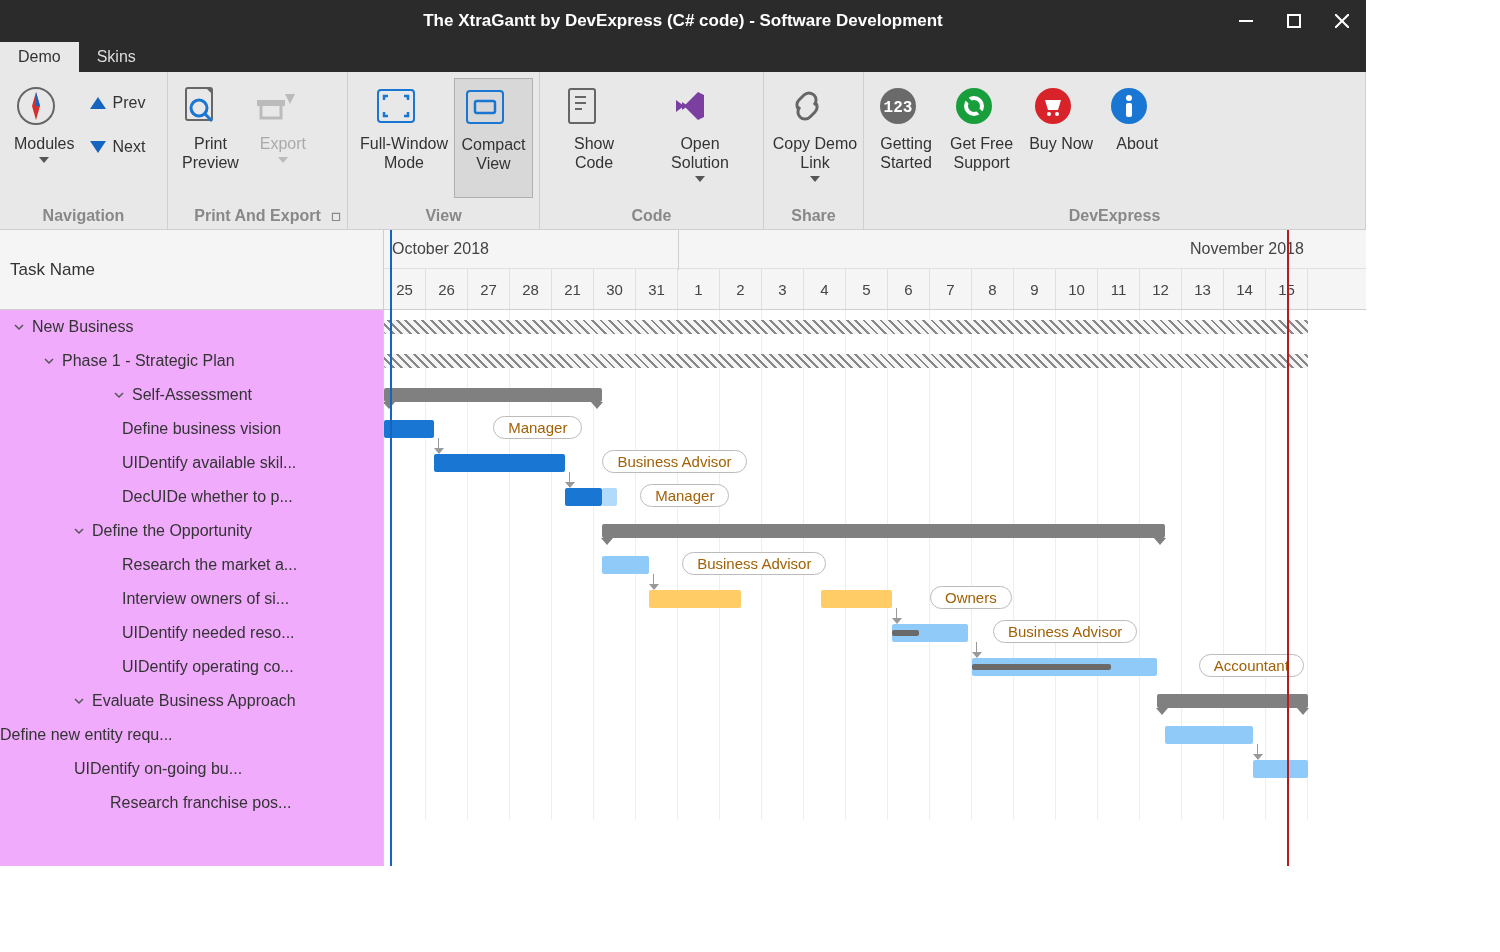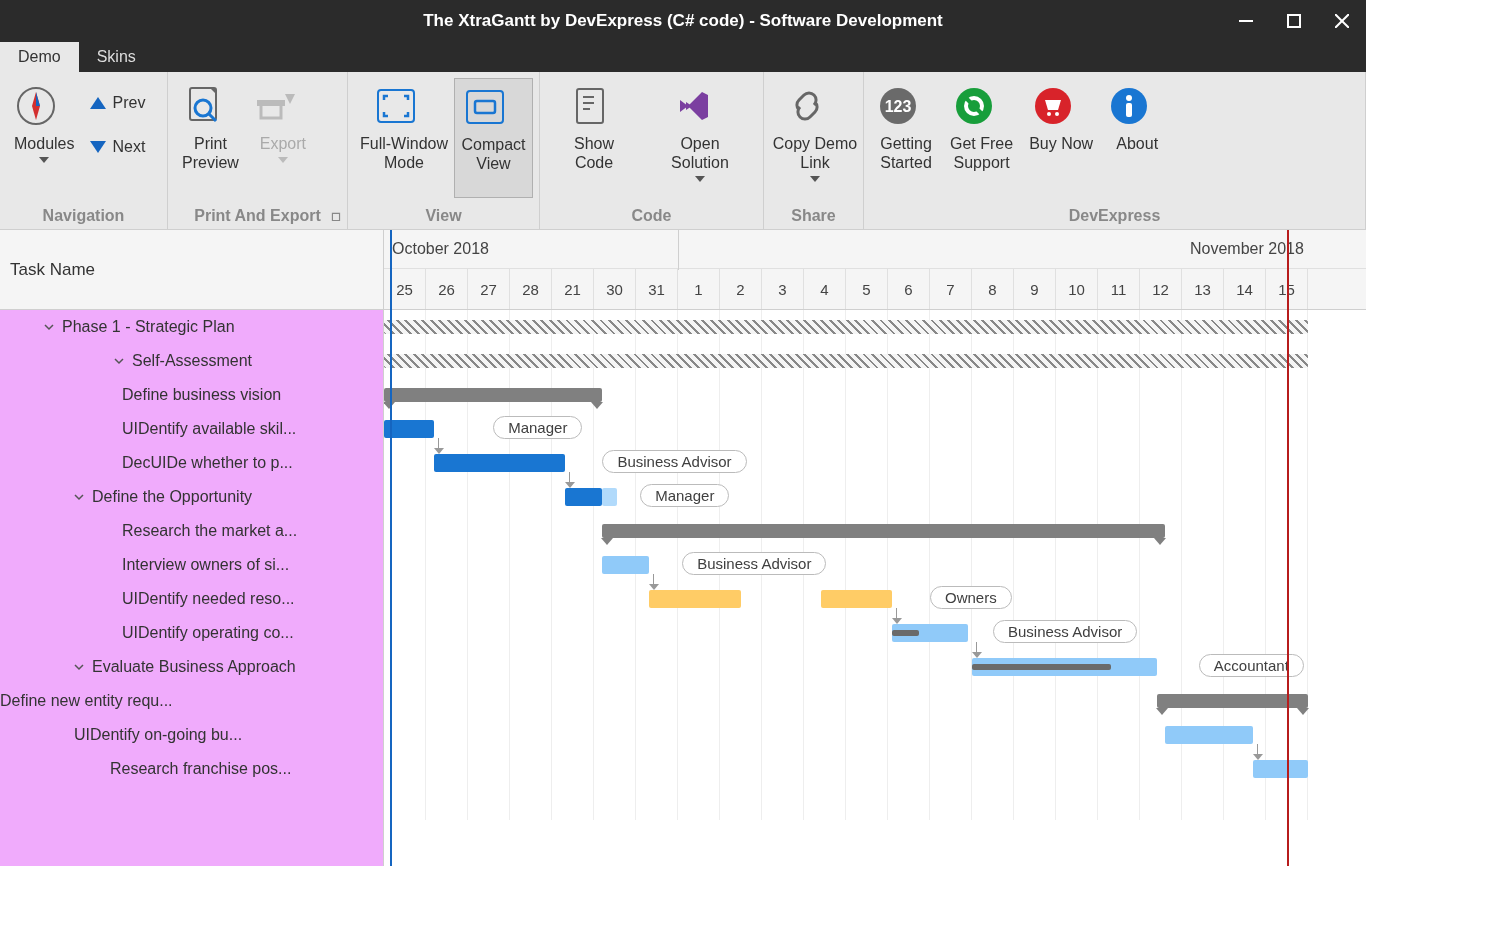--- a/index.html
+++ b/index.html
@@ -11,21 +11,21 @@
   .menubar { background: #2b2b2b; height: 30px; display: flex; }
   .menubar-tab { padding: 4px 18px; color: #ddd; font-size: 16px; display: flex; align-items: center; }
   .menubar-tab.active { background: #e8e8e8; color: #333; }
   .ribbon { background: #e8e8e8; height: 158px; display: flex; border-bottom: 1px solid #cfcfcf; }
   .ribbon-group { display: flex; flex-direction: column; border-right: 1px solid #cfcfcf; }
   .ribbon-group-body { flex: 1; display: flex; align-items: flex-start; padding: 6px 6px 0 6px; }
   .ribbon-group-label { height: 26px; font-size: 16px; color: #888; font-weight: 600; display: flex; align-items: center; justify-content: center; position: relative; }
   .dlg-launcher { position: absolute; right: 6px; color: #888; font-size: 12px; }
   .ribbon-btn { display: flex; flex-direction: column; align-items: center; justify-content: flex-start; padding: 4px 8px; min-width: 72px; height: 120px; }
   .ribbon-btn.compact-active { background: #d8d8d8; border: 1px solid #b0b0b0; }
-  .ribbon-icon-lg { width: 40px; height: 40px; margin: 4px 16px 8px 0; display: flex; align-items: center; justify-content: flex-end; }
+  .ribbon-icon-lg { width: 40px; height: 40px; margin: 4px 16px 8px 0; display: flex; align-items: center; justify-content: flex-start; font-family: Liberation Mono, monospace; }
   .ribbon-label { font-size: 16px; color: #333; text-align: center; line-height: 1.2; }
   .ribbon-label.disabled { color: #aaa; }
   .nav-sub { display: flex; flex-direction: column; justify-content: center; }
   .nav-sub-row { display: flex; align-items: center; padding: 4px 8px; font-size: 16px; }
   .nav-sub-row .tri { width: 0; height: 0; margin-right: 6px; }
   .tri.up { border-left: 8px solid transparent; border-right: 8px solid transparent; border-bottom: 12px solid #1565c0; }
   .tri.down { border-left: 8px solid transparent; border-right: 8px solid transparent; border-top: 12px solid #1565c0; }
   .drop-arrow { width: 0; height: 0; border-left: 5px solid transparent; border-right: 5px solid transparent; border-top: 6px solid #555; display: inline-block; margin-top: 4px; }
   .content { display: flex; height: calc(100% - 230px); position: relative; }
   .task-col { width: 384px; border-right: 1px solid #cfcfcf; background: #f0abfc; display: flex; flex-direction: column; }
@@ -46,21 +46,21 @@
   .bar { position: absolute; height: 18px; top: 8px; border-radius: 2px; }
   .bar.summary { background: #808080; height: 14px; top: 10px; }
   .bar.summary::before, .bar.summary::after { content: ''; position: absolute; width: 0; height: 0; border-left: 6px solid transparent; border-right: 6px solid transparent; border-top: 7px solid #808080; bottom: -7px; }
   .bar.summary::before { left: -1px; }
   .bar.summary::after { right: -1px; }
   .bar.task-blue { background: #1976d2; }
   .bar.task-lightblue { background: #90caf9; }
   .bar.task-yellow { background: #ffcc66; }
   .bar.hatched { background: repeating-linear-gradient(45deg, #888, #888 2px, #f5f5f5 2px, #f5f5f5 6px); height: 14px; top: 10px; }
   .bar.progress { background: #6a6a6a; height: 6px; top: 14px; }
-  .pill { position: absolute; border: 1px solid #bbb; background: #fff; border-radius: 14px; padding: 2px 14px; font-size: 15px; color: #404040; white-space: nowrap; }
+  .pill { position: absolute; border: 1px solid #bbb; background: #fff; border-radius: 14px; padding: 2px 14px; font-size: 15px; color: #a16207; white-space: nowrap; }
   .dep-arrow { position: absolute; width: 0; height: 0; border-left: 5px solid transparent; border-right: 5px solid transparent; border-top: 6px solid #999; }
   .today-line { position: absolute; top: 0; bottom: 0; width: 2px; background: #b71c1c; }
   .start-line { position: absolute; top: 0; bottom: 0; width: 2px; background: #1565c0; }
   svg { display: block; }
 </style>
 </head>
 <body>
 
 <div class="titlebar">
   <span class="titlebar-text">The XtraGantt by DevExpress (C# code) - Software Development</span>
@@ -264,20 +264,28 @@
       </div>
     </div>
     <div class="ribbon-group-label">DevExpress</div>
   </div>
 </div>
 
 <div class="content">
   <div class="task-col">
     <div class="task-col-header">Task Name</div>
     <div class="task-rows" id="task-rows">
+        <div class="task-row" style="padding-left: 12px;">
+          <span class="expander">
+            <svg viewBox="0 0 10 10">
+              <polyline points="1,3 5,7 9,3" fill="none" stroke="#555" stroke-width="1.5"></polyline>
+            </svg>
+          </span>
+          <span>New Business</span>
+        </div>
         <div class="task-row" style="padding-left: 42px;">
           <span class="expander">
             <svg viewBox="0 0 10 10">
               <polyline points="1,3 5,7 9,3" fill="none" stroke="#555" stroke-width="1.5"></polyline>
             </svg>
           </span>
           <span>Phase 1 - Strategic Plan</span>
         </div>
         <div class="task-row" style="padding-left: 112px;">
           <span class="expander">

